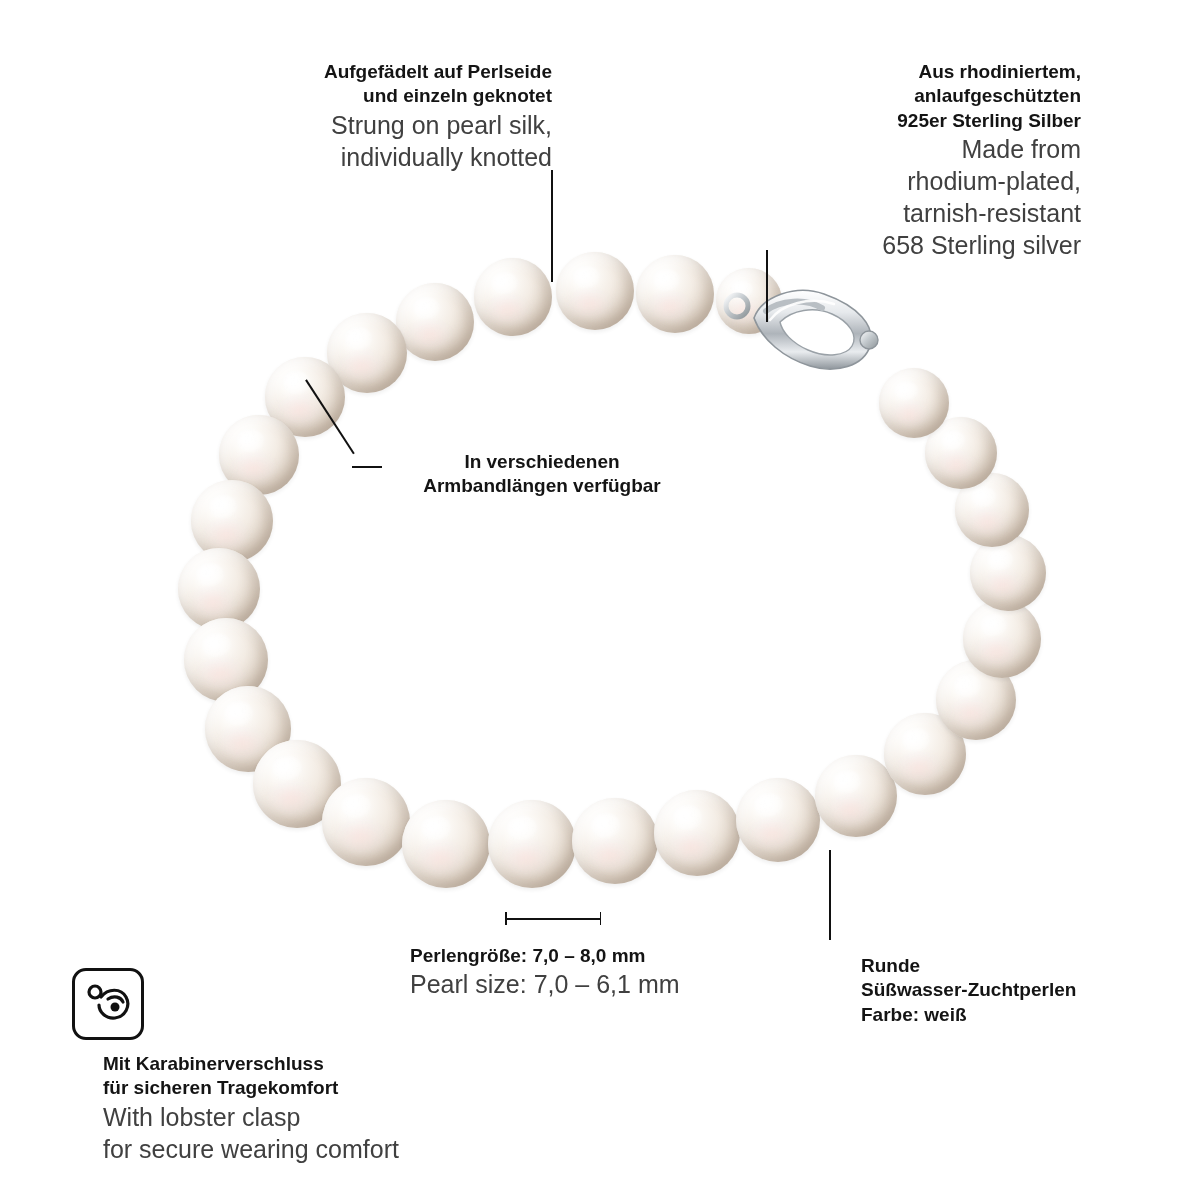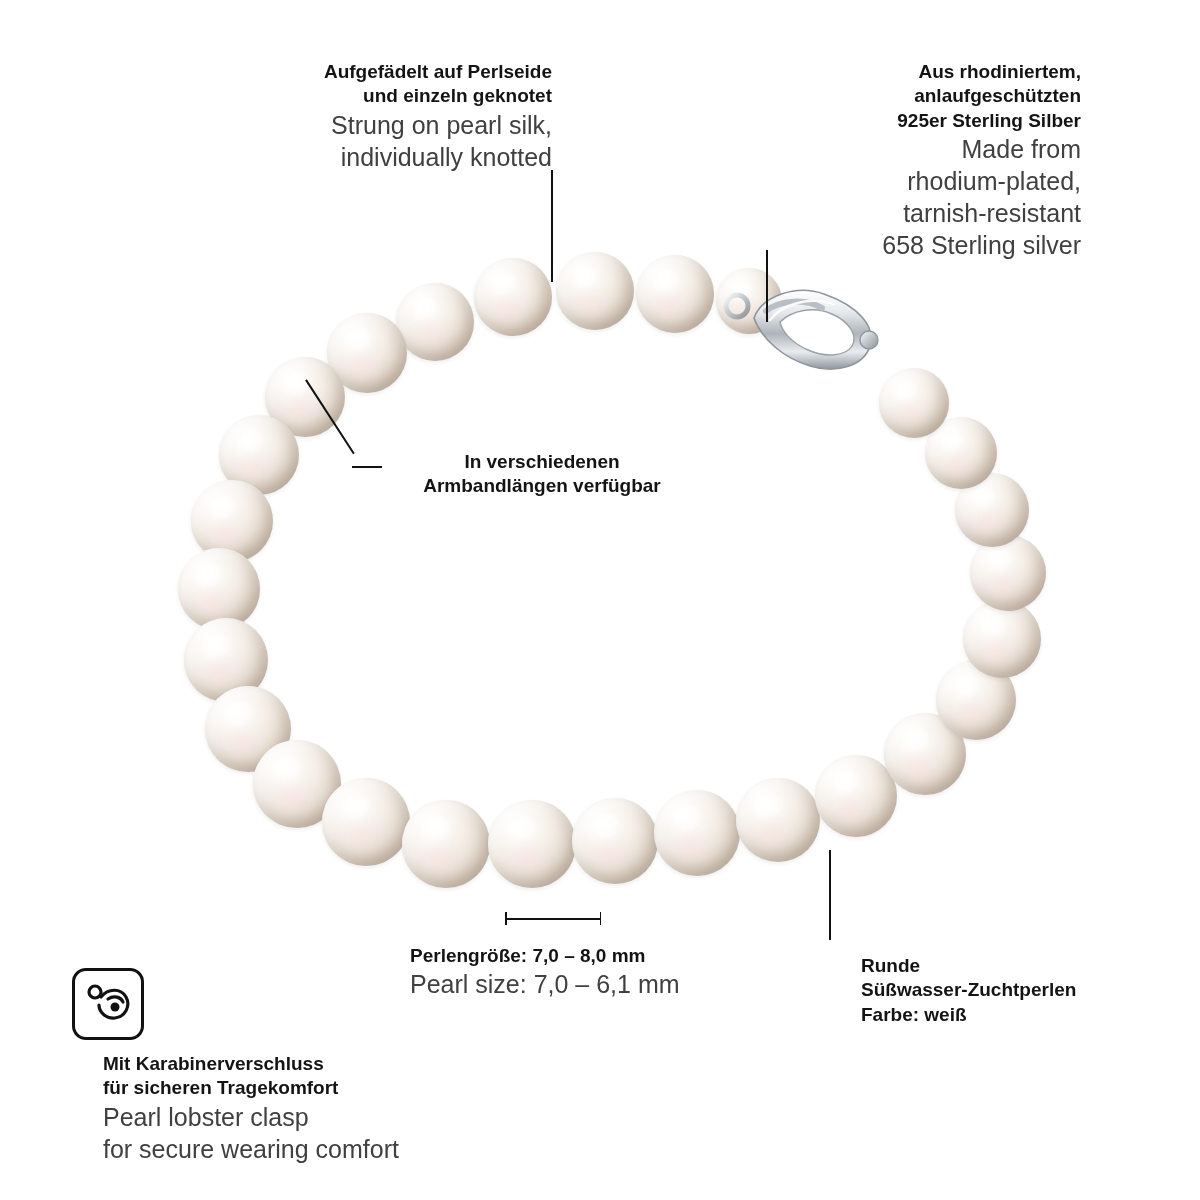--- a/index.html
+++ b/index.html
@@ -254,17 +254,17 @@
         <path d="M26 26 C33 17 46 17 51 26 C56 35 50 46 40 47 C31 48 24 41 24 34"></path>
         <path d="M33 28 C39 24 46 26 48 31"></path>
       </g>
       <circle cx="40" cy="36" r="4.5" fill="#111"></circle>
     </svg>
   </div>
 
   <div class="anno caption-bottom-left" style="width:360px;">
     <div class="de">Mit Karabinerverschluss
 für sicheren Tragekomfort</div>
-    <div class="en">Pearl lobster clasp
+    <div class="en">With lobster clasp
 for secure wearing comfort</div>
   </div>
 
 </div>
 
 </body></html>

